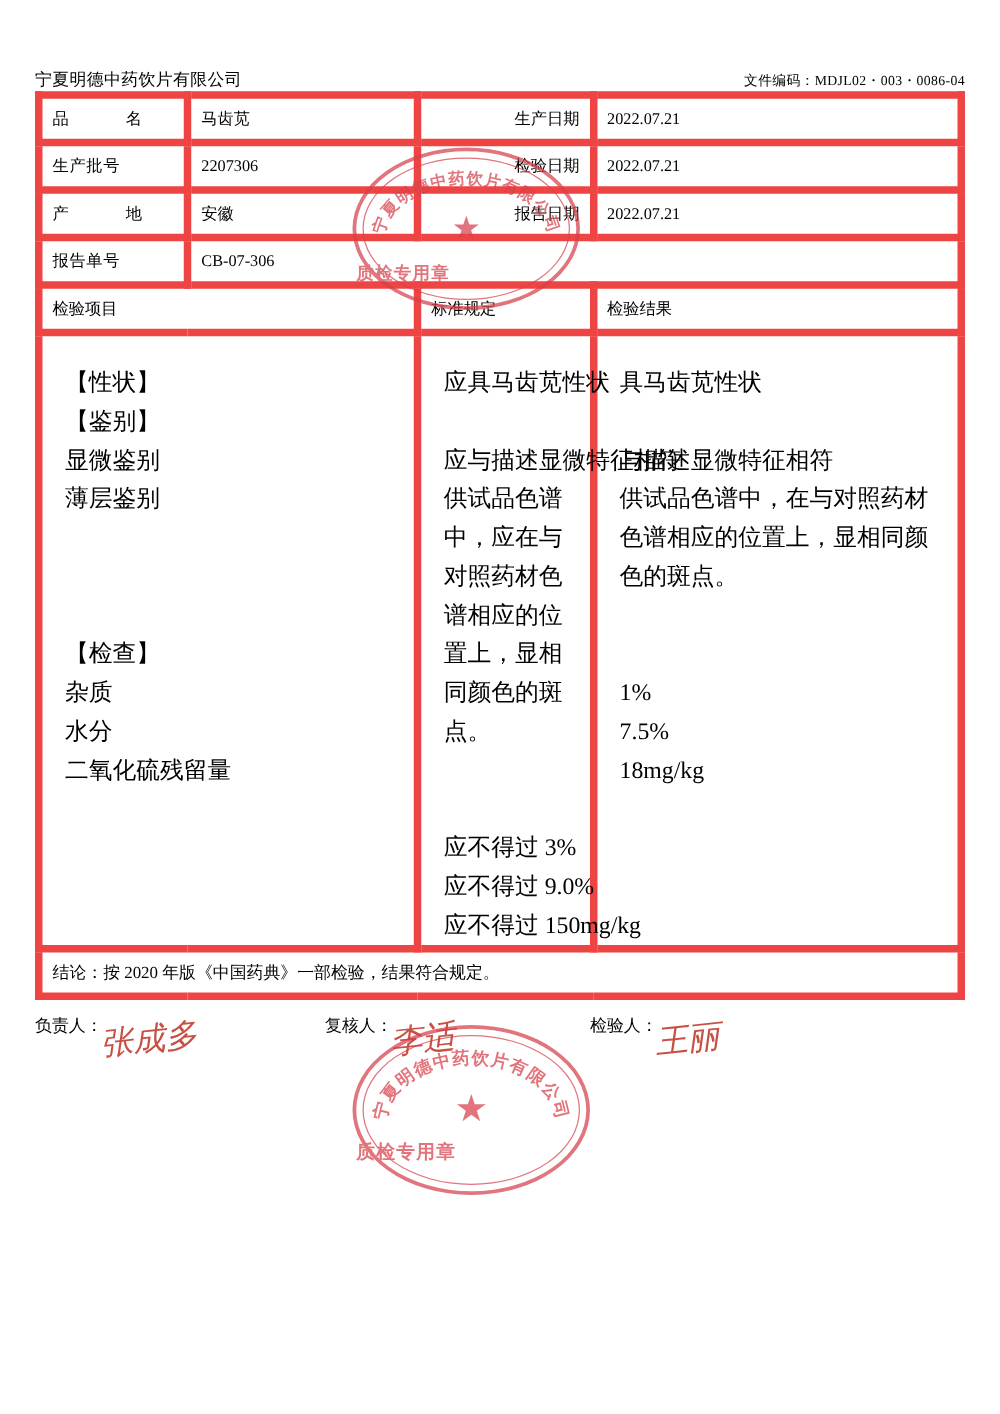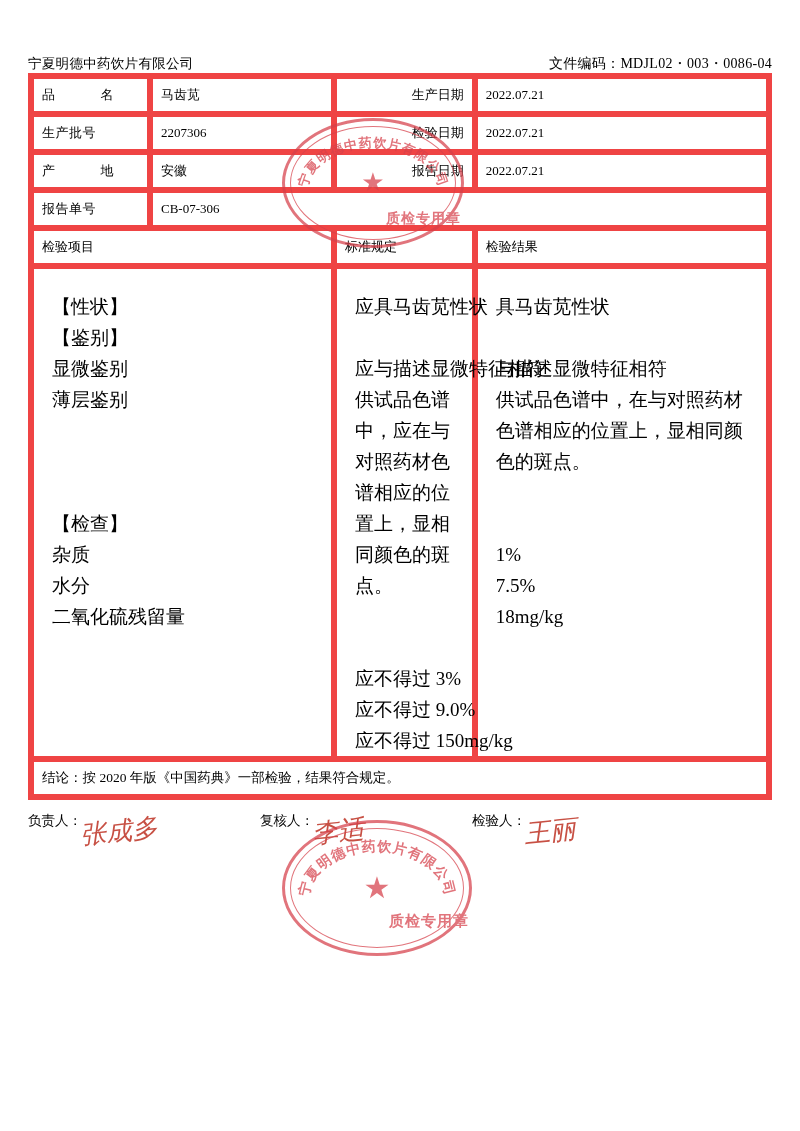--- a/index.html
+++ b/index.html
@@ -26,21 +26,21 @@
   }
   
   .hdr {
     display: flex;
     justify-content: space-between;
     align-items: baseline;
     font-size: 13.5px;
     letter-spacing: 0.3px;
   }
   .hdr-left { }
-  .hdr-right { font-size: 14px; }
+  .hdr-right { font-size: 11px; }
   
   .title {
     text-align: center;
     font-size: 27px;
     font-weight: bold;
     letter-spacing: 2px;
     margin: 18px 0 14px 0;
   }
   
   table.main {
@@ -165,21 +165,21 @@
   .stamp .arc text {
     fill: #d6404a;
     font-family: "Liberation Serif", serif;
     font-weight: bold;
   }
   .stamp .bottom-txt {
     position: absolute;
     left: 0;
     bottom: 17%;
     width: 100%;
-    text-align: right;
+    text-align: left;
     font-size: 15px;
     font-weight: bold;
     letter-spacing: 1px;
   }
   #stamp-top {
     left: 282px;
     top: 118px;
     width: 176px;
     height: 124px;
   }

